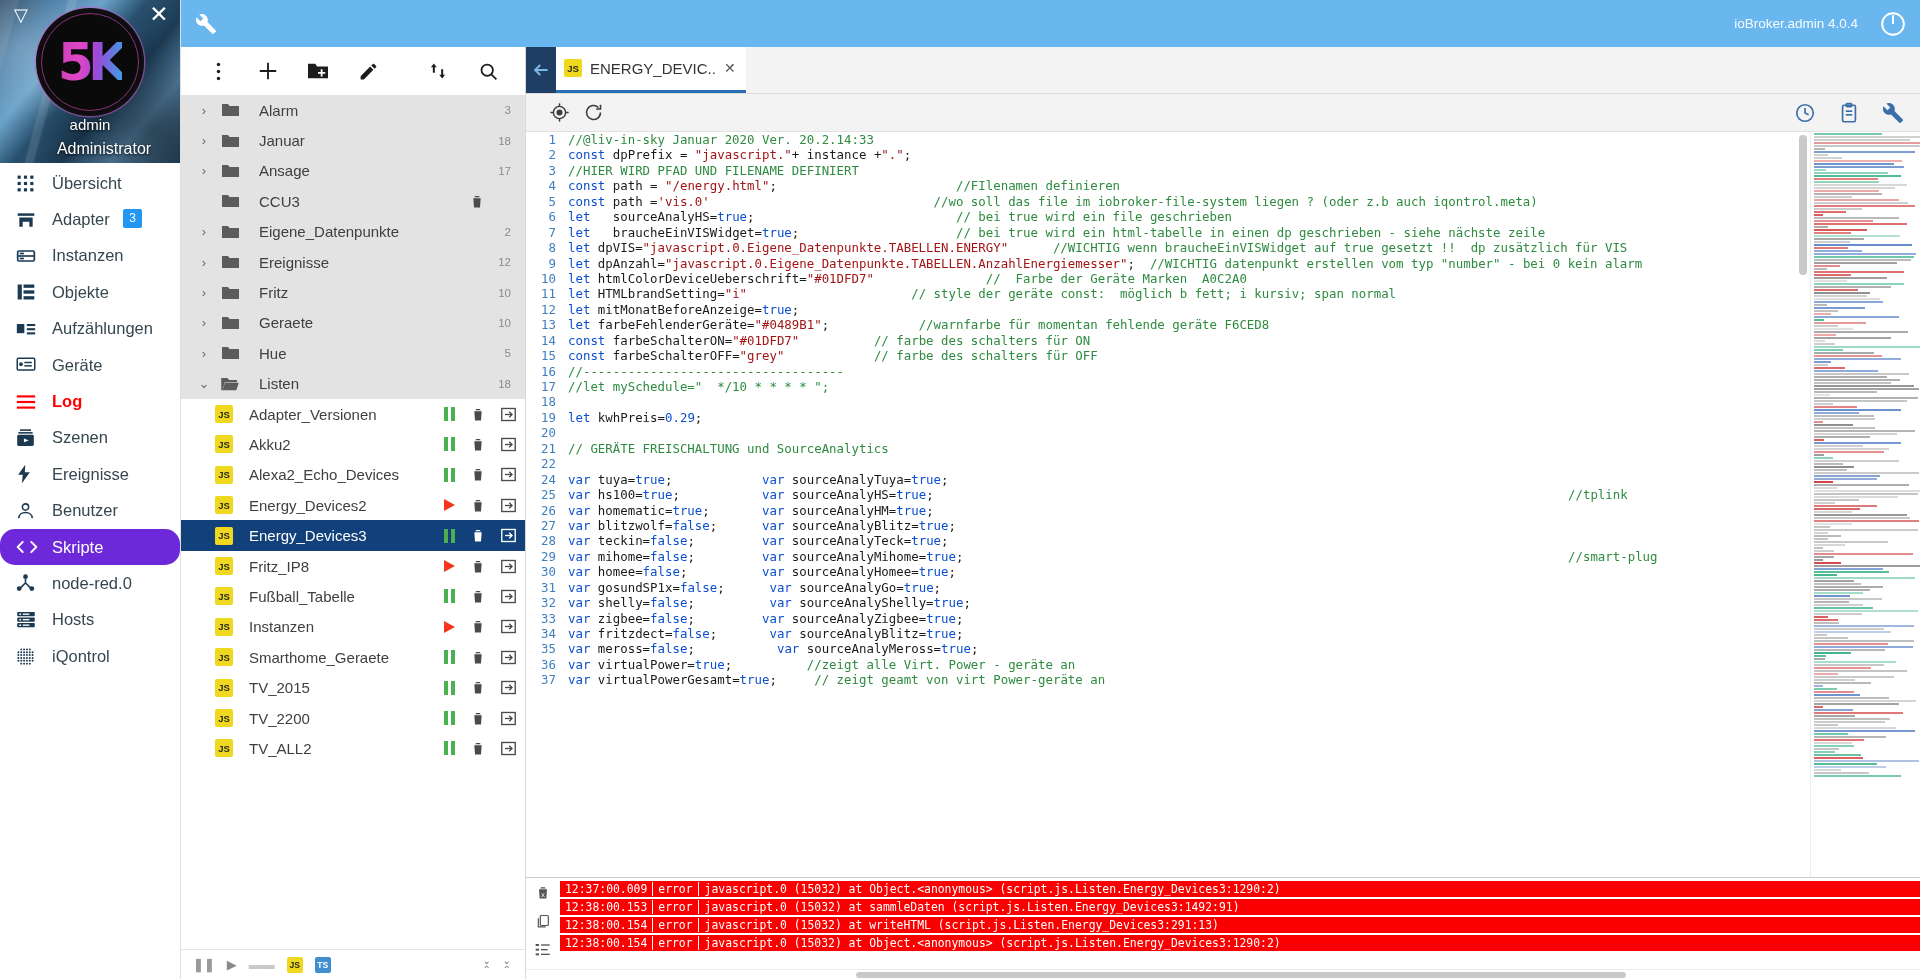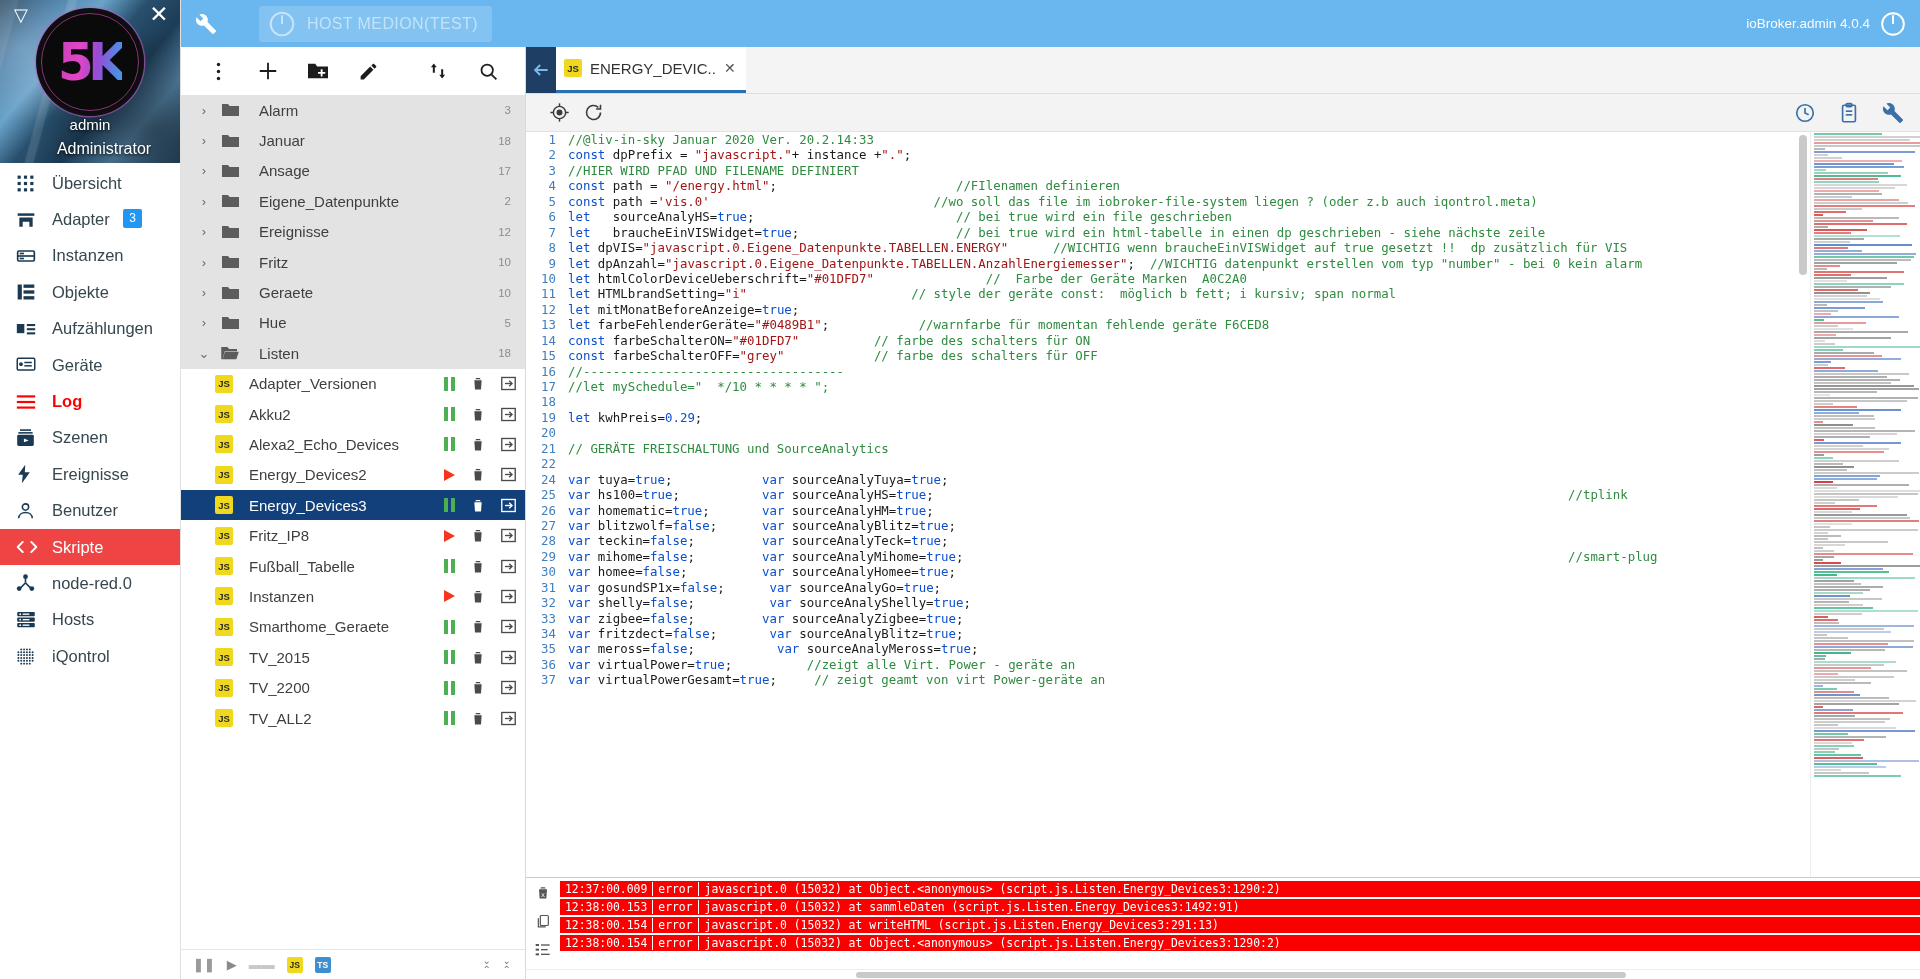--- a/index.html
+++ b/index.html
@@ -75,21 +75,21 @@
   .sb-item {
     height: 36.4px; display: flex; align-items: center;
     padding-left: 16px; cursor: pointer; position: relative;
     color: #36474f; font-size: 16.5px;
   }
   .sb-item .ico {
     width: 30px; flex: 0 0 30px; display: flex; align-items: center; justify-content: flex-start;
     color: #1b3a52;
   }
   .sb-item .lbl { margin-left: 6px; white-space: nowrap; }
-  .sb-item.active { background: #ef4444; }
+  .sb-item.active { background: #6d28d9; border-radius: 15px; }
   .sb-item.active .lbl { color: #fff; }
   .sb-item.active .ico { color: #fff; }
   .sb-item.danger .lbl { color: #f00; font-weight: bold; }
   .sb-item.danger .ico { color: #f00; }
   .sb-badge {
     position: absolute; right: 38px; top: 8px;
     background: #2196f3; color: #fff; font-size: 12px;
     min-width: 19px; height: 19px; line-height: 19px; text-align: center;
     border-radius: 2px; padding: 0 3px; font-family: "Liberation Sans", sans-serif;
   }
@@ -101,21 +101,21 @@
     padding: 0 14px; flex: 0 0 47px; position: relative;
   }
   .topbar .wrench { width: 36px; text-align:center; color: #fff; cursor:pointer; }
   .host-chip {
     margin-left: 28px; height: 36px; display: flex; align-items: center;
     background: rgba(255,255,255,.17); border-radius: 3px; padding: 0 14px 0 8px;
     color: rgba(255,255,255,.52); font-size: 16px; letter-spacing: .4px; cursor: pointer;
   }
   .host-chip .pw { margin-right: 10px; display:flex; }
   .topbar .spacer { flex: 1 1 auto; }
-  .version { color: #fff; font-size: 13.5px; margin-right: 10px; opacity:.95; }
+  .version { color: #fff; font-size: 13.5px; margin-right: 22px; opacity:.95; }
   .power-btn { color:#fff; cursor:pointer; display:flex; }
 
   .content { flex: 1 1 auto; display: flex; min-height: 0; }
 
   
   .tree-panel {
     width: 345px; flex: 0 0 345px; background: #fff; display: flex; flex-direction: column;
     border-right: 1px solid #d9d9d9; min-height: 0;
   }
   .tree-toolbar {
@@ -436,29 +436,20 @@
   </div>
 
   <div class="main">
 
     <div class="topbar">
       <div class="wrench">
         <svg width="22" height="22" viewBox="0 0 24 24" fill="currentColor">
             <path d="M22.7 19l-9.1-9.1c.9-2.3.4-5-1.5-6.9-2-2-5-2.4-7.4-1.3L9 6 6 9 1.6 4.7C.4 7.1.9 10.1 2.9 12.1c1.9 1.9 4.6 2.4 6.9 1.5l9.1 9.1c.4.4 1 .4 1.4 0l2.3-2.3c.5-.4.5-1.1.1-1.4z"></path>
           </svg>
       </div>
-      <div class="host-chip">
-        <span class="pw">
-          <svg width="30" height="30" viewBox="0 0 24 24" fill="none" stroke="rgba(255,255,255,.55)" stroke-width="1.6">
-              <circle cx="12" cy="12" r="9"></circle>
-              <line x1="12" y1="5" x2="12" y2="12"></line>
-            </svg>
-        </span>
-        <span>HOST MEDION(TEST)</span>
-      </div>
       <div class="spacer"></div>
       <div class="version">ioBroker.admin 4.0.4</div>
       <div class="power-btn">
         <svg width="26" height="26" viewBox="0 0 24 24" fill="none" stroke="#fff" stroke-width="1.8">
             <circle cx="12" cy="12" r="10"></circle>
             <line x1="12" y1="4" x2="12" y2="12"></line>
           </svg>
       </div>
     </div>
 
@@ -525,20 +516,34 @@
             </div>
             <div class="tree-row">
               <span class="arrow">›</span>
               <span class="folder">
                 <svg width="17" height="14" viewBox="0 0 20 16" fill="currentColor">
                   <path d="M0 1h7l2 2.3h11V15H0z"></path>
                 </svg>
               </span>
               <span class="name">Ansage</span>
               <span class="count">17</span>
+            </div>
+            <div class="tree-row">
+              <span class="arrow"></span>
+              <span class="folder">
+                <svg width="17" height="14" viewBox="0 0 20 16" fill="currentColor">
+                  <path d="M0 1h7l2 2.3h11V15H0z"></path>
+                </svg>
+              </span>
+              <span class="name">CCU3</span>
+              <span style="position: absolute; right: 40px; color: rgb(74, 74, 74); display: flex;">
+                <svg width="16" height="17" viewBox="0 0 24 24" fill="currentColor">
+                  <path d="M6.5 7h11l-1 14h-9zM9 3.6h6l.9 2.1H8.1z"></path>
+                </svg>
+              </span>
             </div>
             <div class="tree-row">
               <span class="arrow">›</span>
               <span class="folder">
                 <svg width="17" height="14" viewBox="0 0 20 16" fill="currentColor">
                   <path d="M0 1h7l2 2.3h11V15H0z"></path>
                 </svg>
               </span>
               <span class="name">Eigene_Datenpunkte</span>
               <span class="count">2</span>

